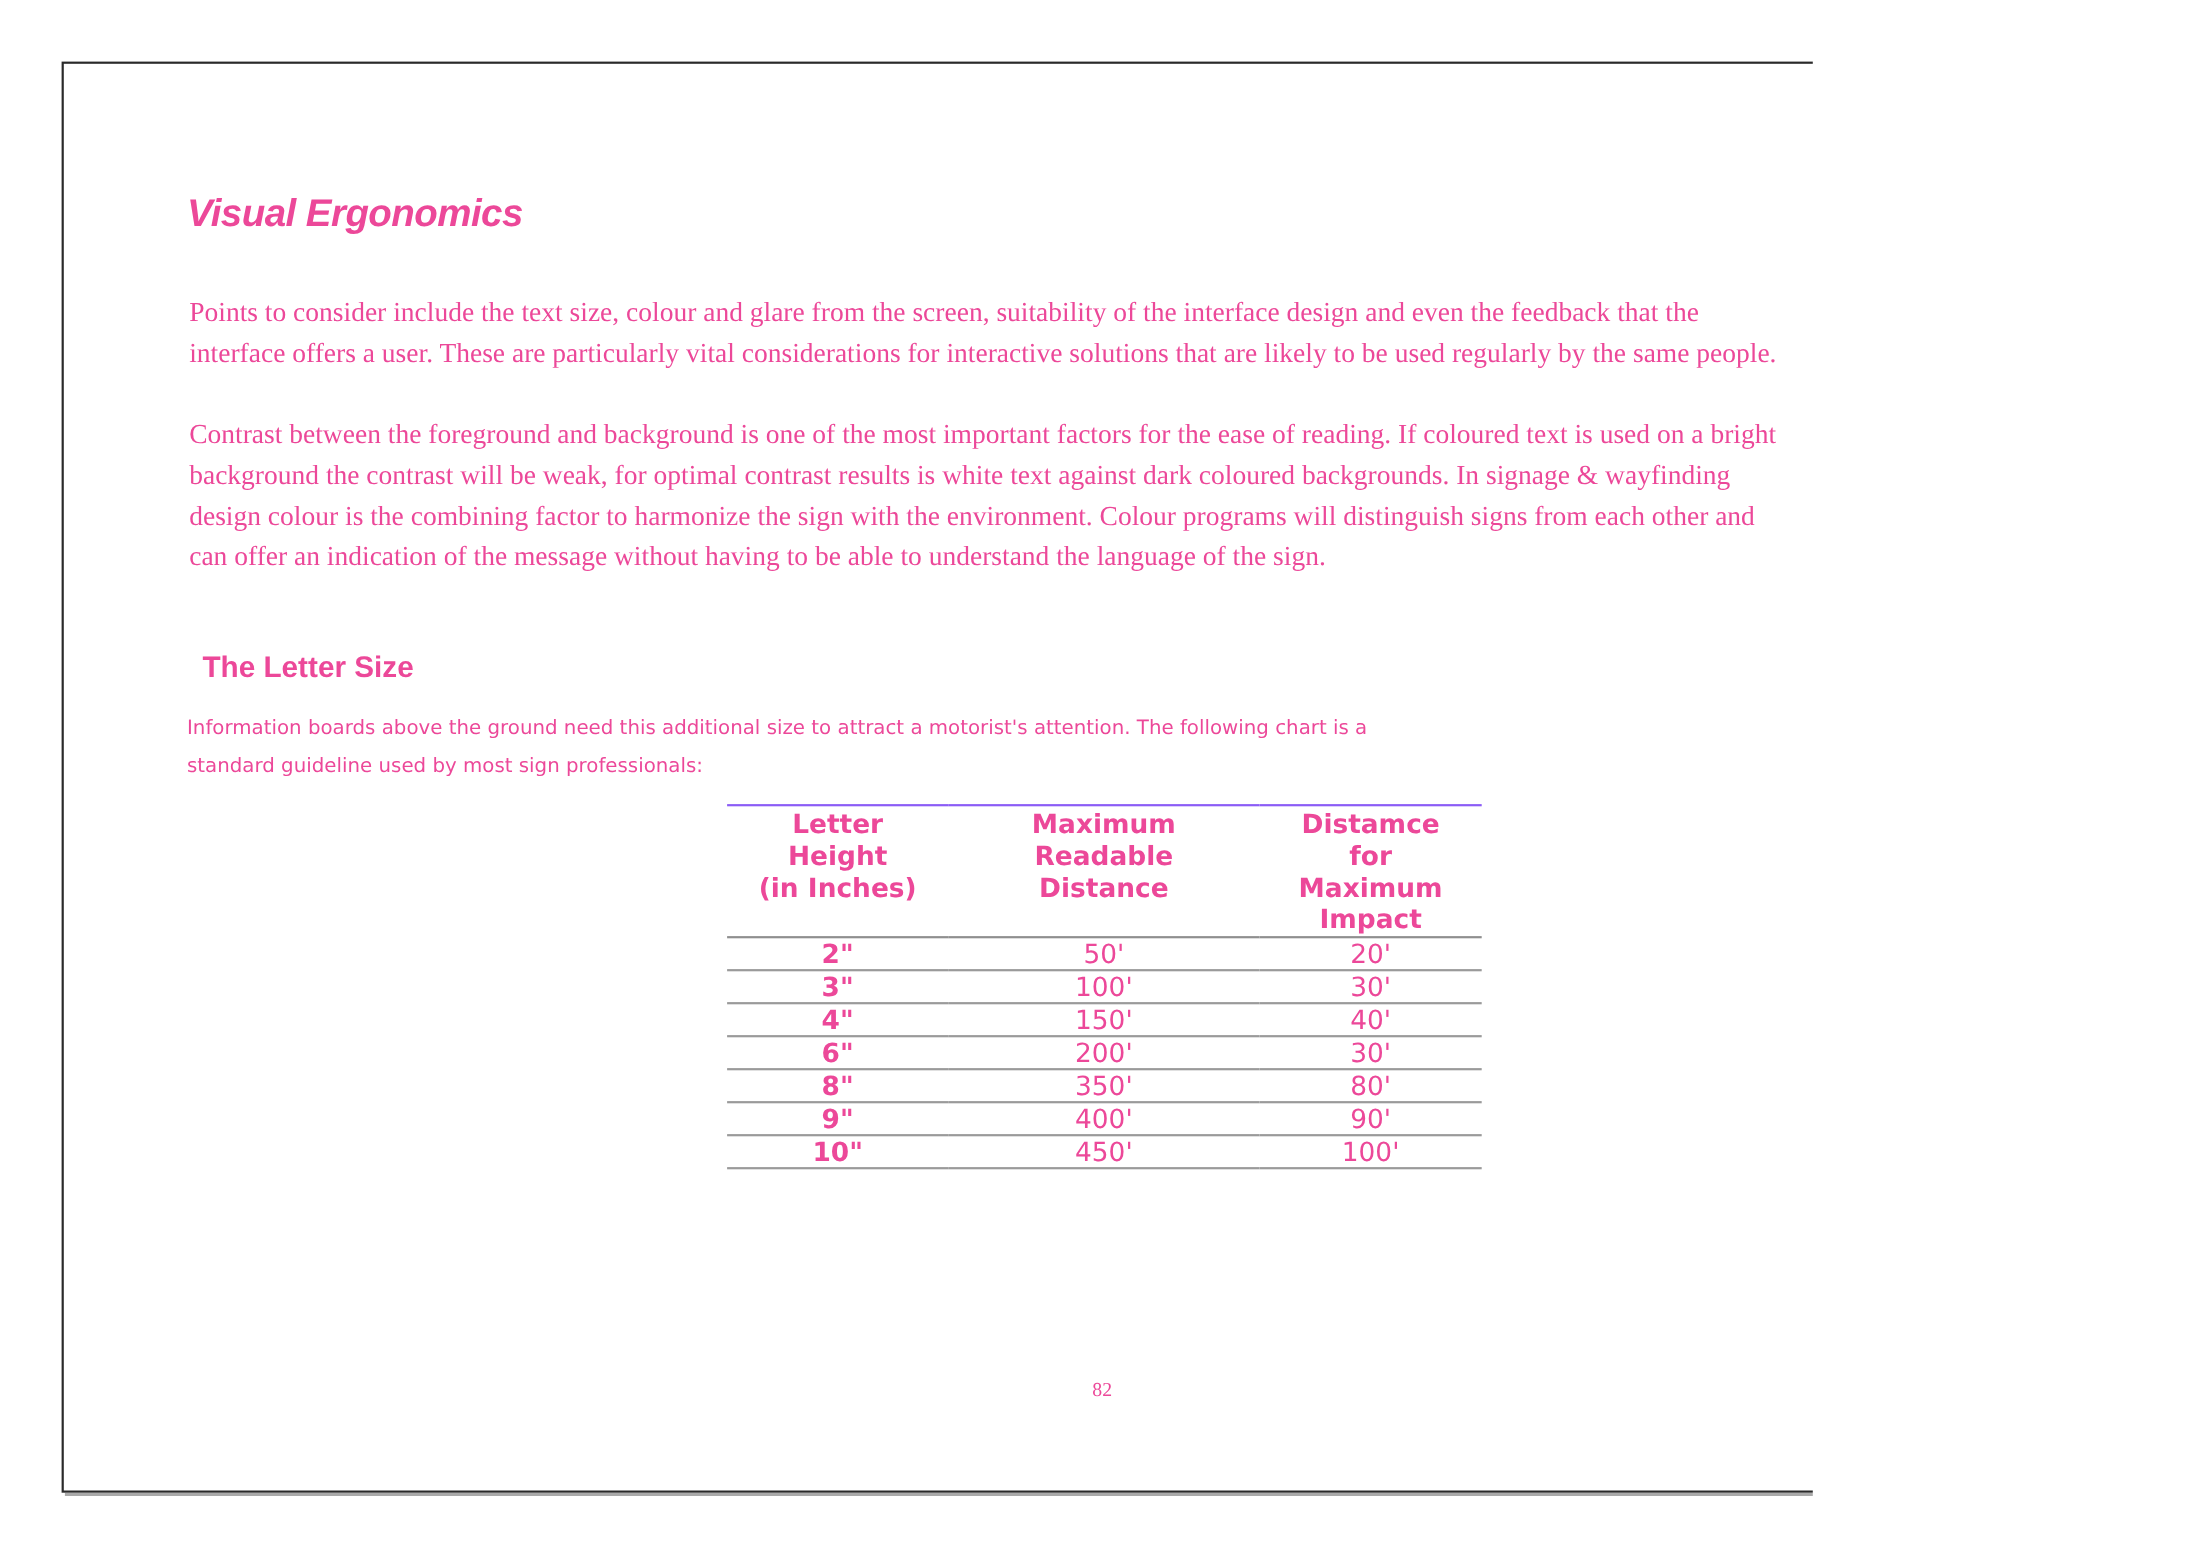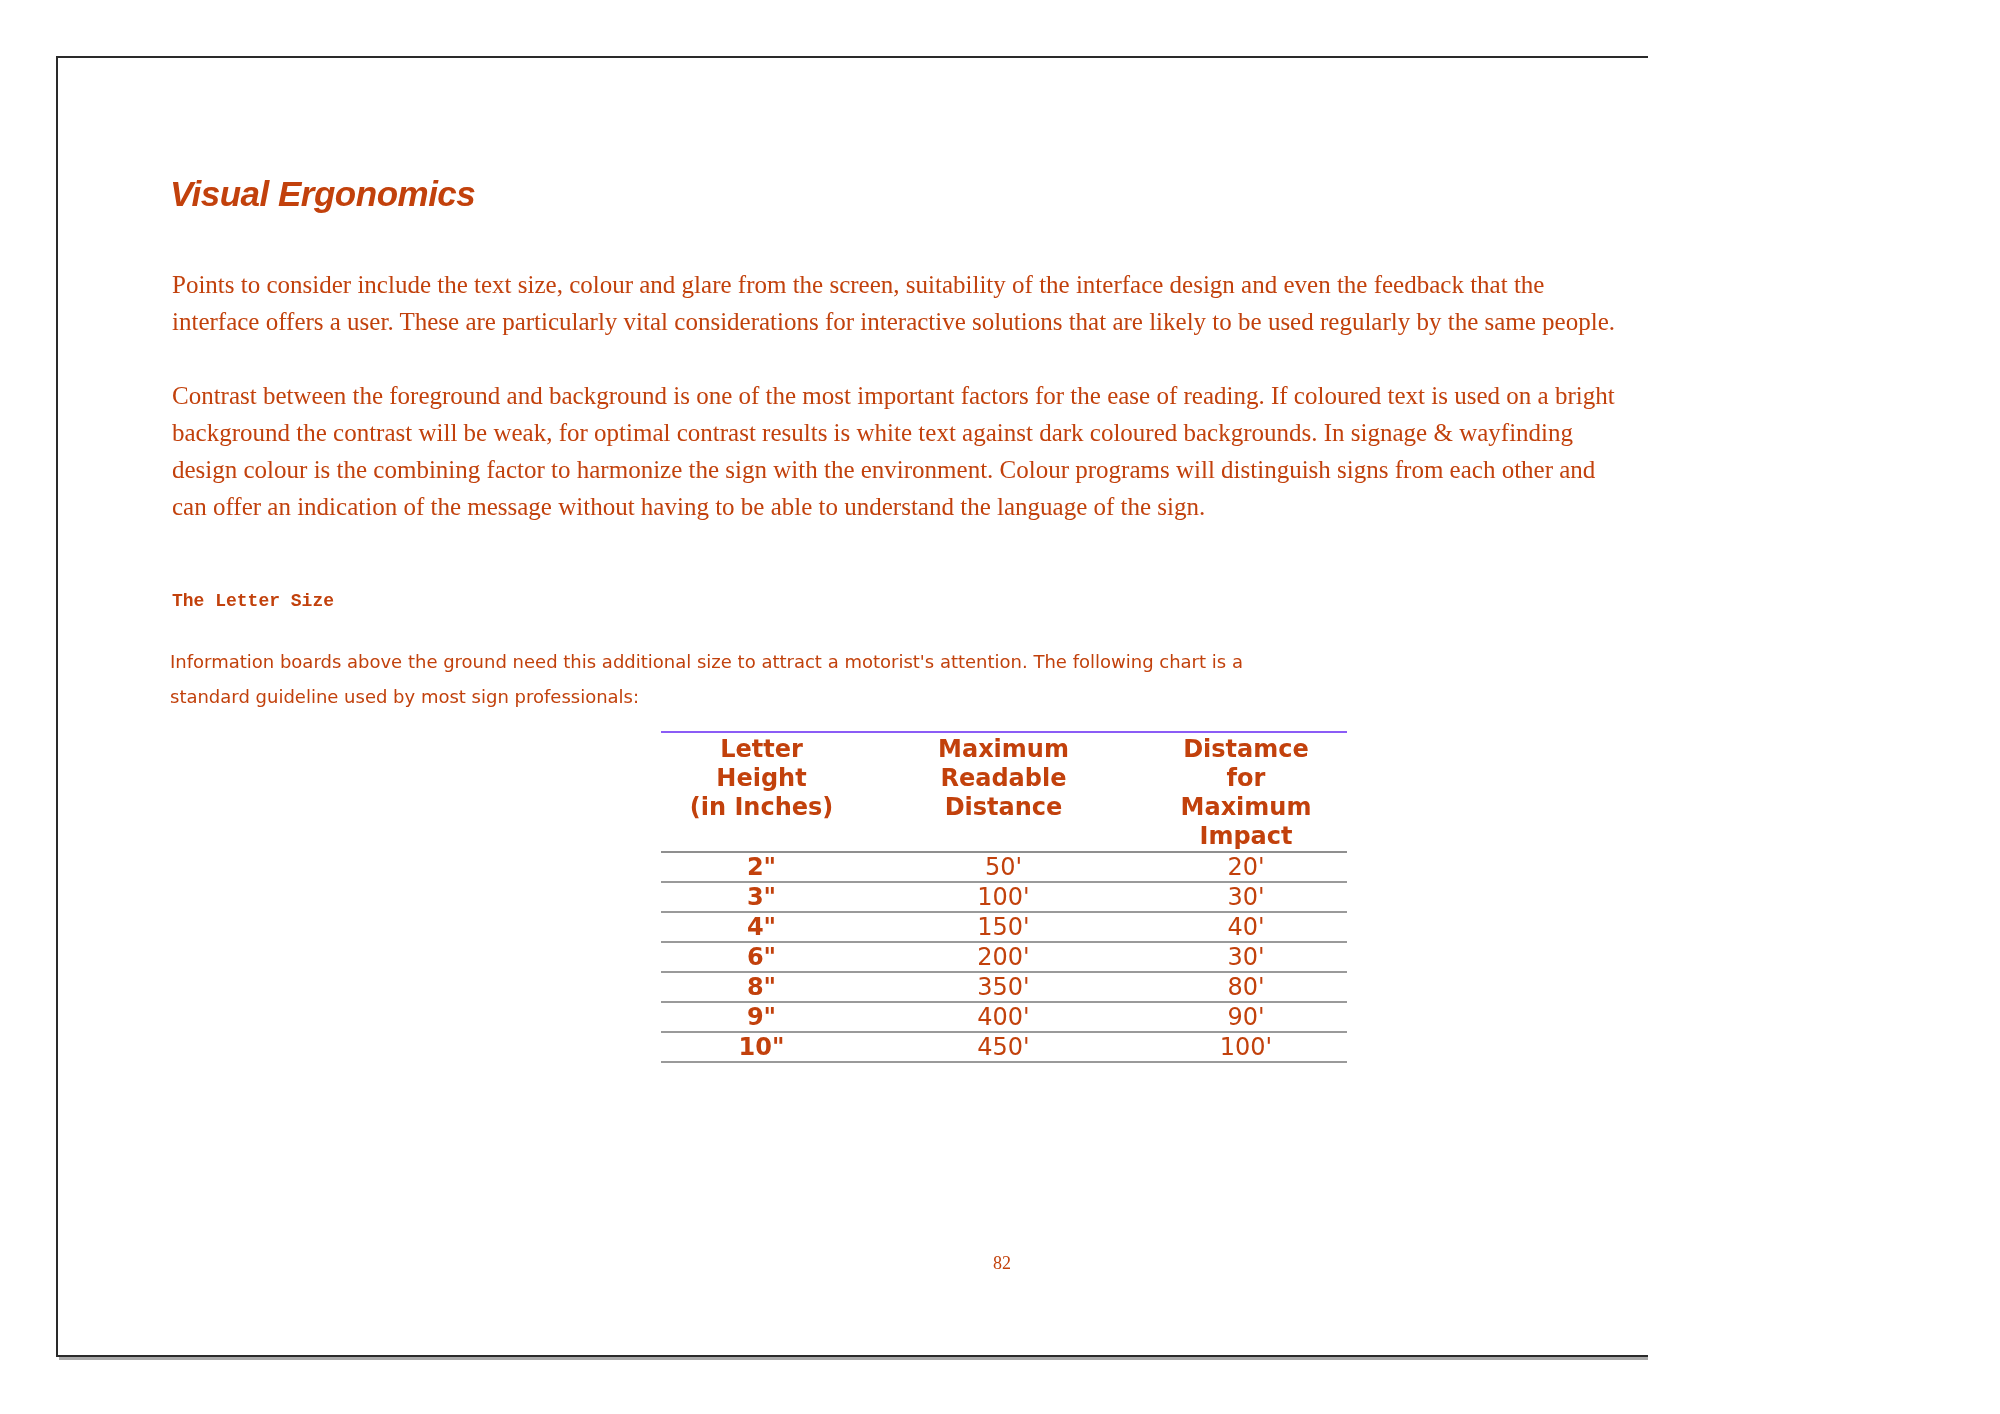--- a/index.html
+++ b/index.html
@@ -1,19 +1,19 @@
 <!DOCTYPE html>
 <html><head>
 <meta charset="utf-8">
 <style>
   * { margin:0; padding:0; box-sizing:border-box; }
   html,body { background:#ffffff; }
   .screen {
     position:relative; width:1648px; height:1414px;
-    background:#ffffff; color:#c2410c; overflow:hidden;
+    background:#ffffff; color:#ec4899; overflow:hidden;
     font-family:"Liberation Serif", serif;
   }
   .page-border {
     position:absolute; left:56px; top:56px; width:1886px; height:1301px;
     border:2px solid #2a2a2a;
     box-shadow:3px 3px 0 #a9a9a9;
     background:transparent;
   }
   .doc-title {
     position:absolute; left:170px; top:174px;
@@ -22,23 +22,23 @@
     letter-spacing:-0.5px;
   }
   .body-par {
     position:absolute; left:172px; width:1682px;
     font-family:"Liberation Serif", serif;
     font-size:25px; line-height:37px; white-space:pre-line;
   }
   .par-1 { top:266px; }
   .par-2 { top:377px; }
   .section-heading {
-    position:absolute; left:172px; top:591px;
-    font-family:Liberation Mono, monospace;
-    font-weight:700; font-size:18px;
+    position:absolute; left:184px; top:591px;
+    font-family:Liberation Sans, sans-serif;
+    font-weight:700; font-size:27px;
   }
   .section-intro {
     position:absolute; left:170px; top:644px; width:1690px;
     font-family:"DejaVu Sans", sans-serif;
     font-size:18px; line-height:35px; white-space:pre-line;
   }
   table.letter-table {
     position:absolute; left:661px; top:731px; width:686px;
     border-collapse:collapse; table-layout:fixed;
     border-top:2px solid #8b5cf6;

